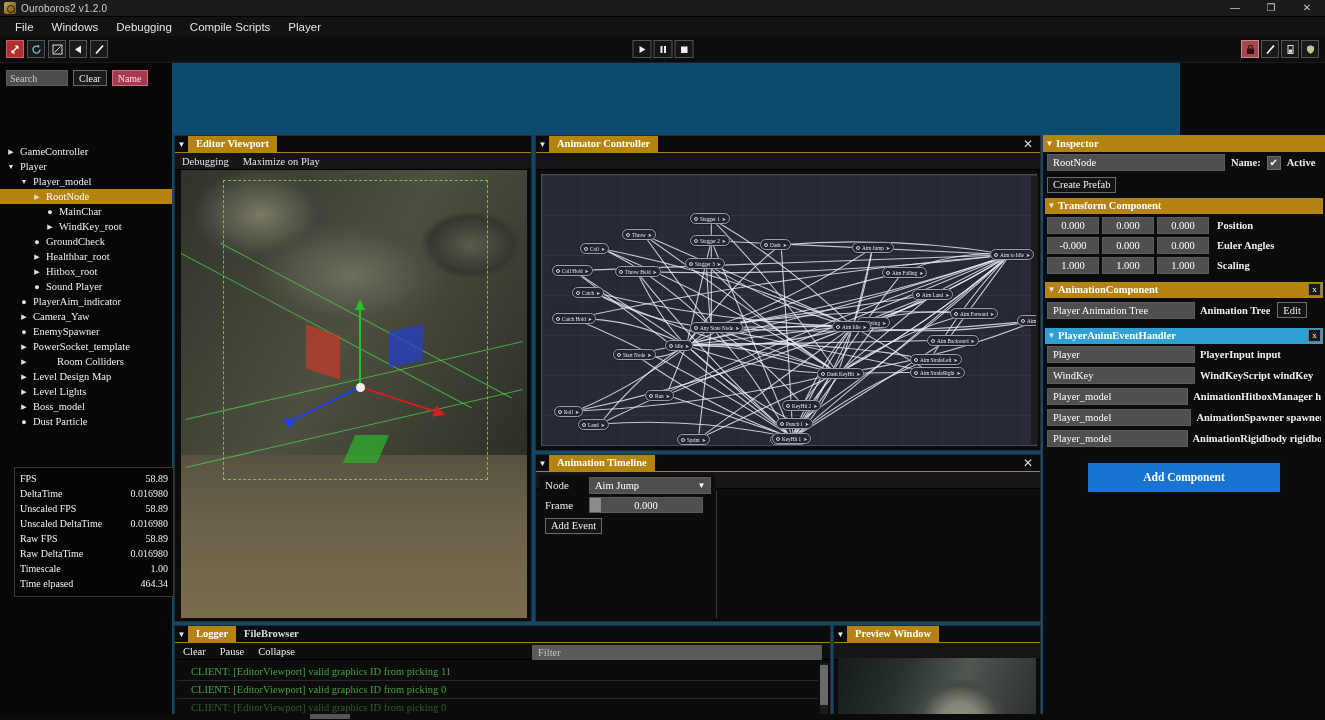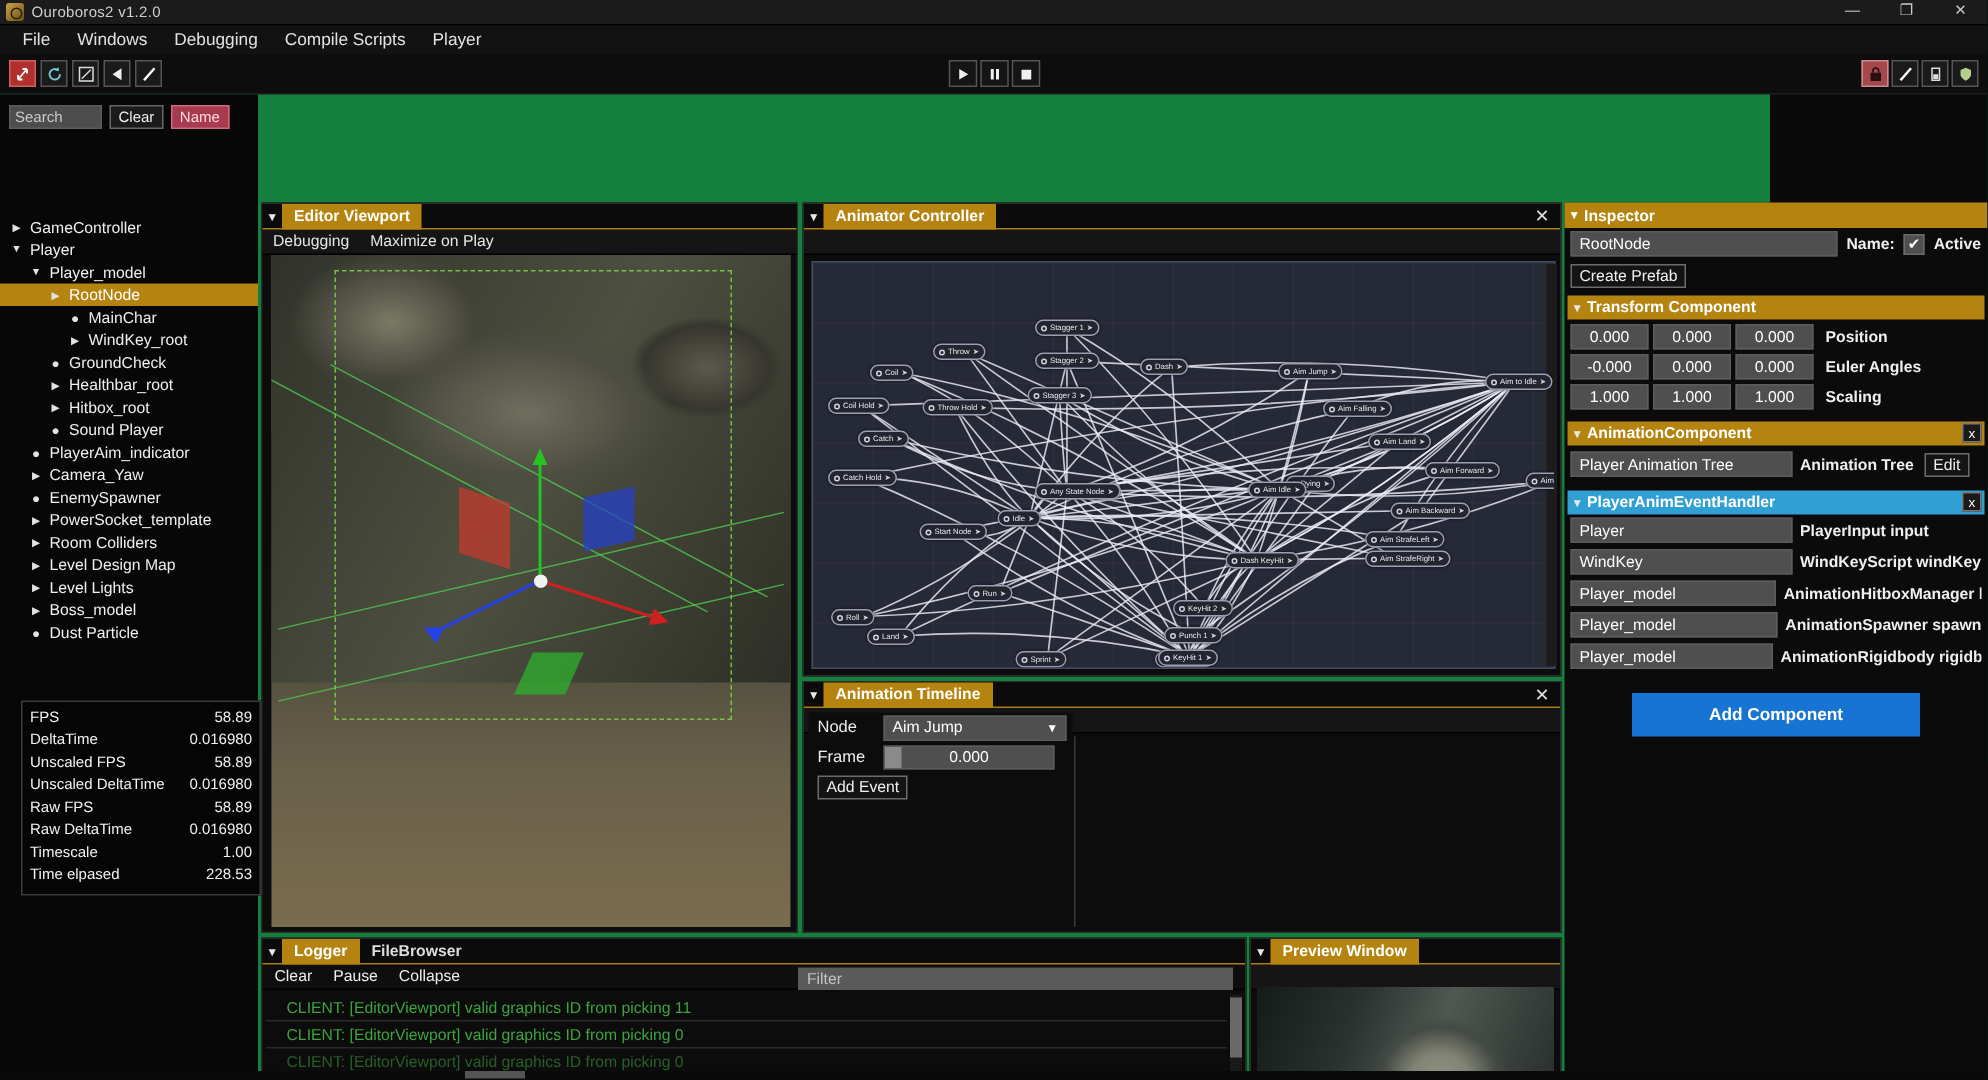--- a/index.html
+++ b/index.html
@@ -57,21 +57,21 @@
   .play-group {
     position: absolute; left: 50%; transform: translateX(-50%);
     display: flex; gap: 2px;
   }
   .play-group .tbtn { width: 19px; height: 18px; margin: 0; background:#151515; }
   .right-group { margin-left: auto; display: flex; gap: 2px; }
   .right-group .tbtn { margin: 0; }
   .right-group .tbtn.maroon { background: #a4484c; border-color: #c98b8e; }
 
   
-  .main { position: relative; width: 1180px; height: 657px; background: #15803d; }
+  .main { position: relative; width: 1180px; height: 657px; background: #0c4a6e; font-family: Liberation Serif, serif; }
 
   
   .panel { position: absolute; background: #0c0c0c; border: 1px solid #2a2a2a; }
   .panel-head {
     height: 17px; background: #0b0b0b; display: flex; align-items: center;
     border-bottom: 1px solid #b07d18; position: relative;
   }
   .caret {
     width: 13px; height: 17px; display:flex; align-items:center; justify-content:center;
     color: #e8e8e8; font-size: 8px; flex:none;
@@ -448,21 +448,21 @@
             <span style="margin-left: 4px;">Camera_Yaw</span>
           </div>
           <div class="tnode" style="padding-left: 19px;">
             <span class="tw dot">●</span>
             <span style="margin-left: 4px;">EnemySpawner</span>
           </div>
           <div class="tnode" style="padding-left: 19px;">
             <span class="tw">▶</span>
             <span style="margin-left: 4px;">PowerSocket_template</span>
           </div>
-          <div class="tnode" style="padding-left: 19px;">
+          <div class="tnode" style="padding-left: 19px; gap: 24px;">
             <span class="tw">▶</span>
             <span style="margin-left: 4px;">Room Colliders</span>
           </div>
           <div class="tnode" style="padding-left: 19px;">
             <span class="tw">▶</span>
             <span style="margin-left: 4px;">Level Design Map</span>
           </div>
           <div class="tnode" style="padding-left: 19px;">
             <span class="tw">▶</span>
             <span style="margin-left: 4px; text-align: center;">Level Lights</span>
@@ -500,21 +500,21 @@
           <div class="row">
             <span class="k">Raw DeltaTime</span>
             <span class="v">0.016980</span>
           </div>
           <div class="row">
             <span class="k">Timescale</span>
             <span class="v">1.00</span>
           </div>
           <div class="row">
             <span class="k">Time elpased</span>
-            <span class="v">228.53</span>
+            <span class="v">464.34</span>
           </div>
         </div>
     </div>
 
     <div class="panel" id="viewport">
       <div class="panel-head">
         <div class="caret">▼</div>
         <div class="tabchip">Editor Viewport</div>
       </div>
       <div class="subbar">

